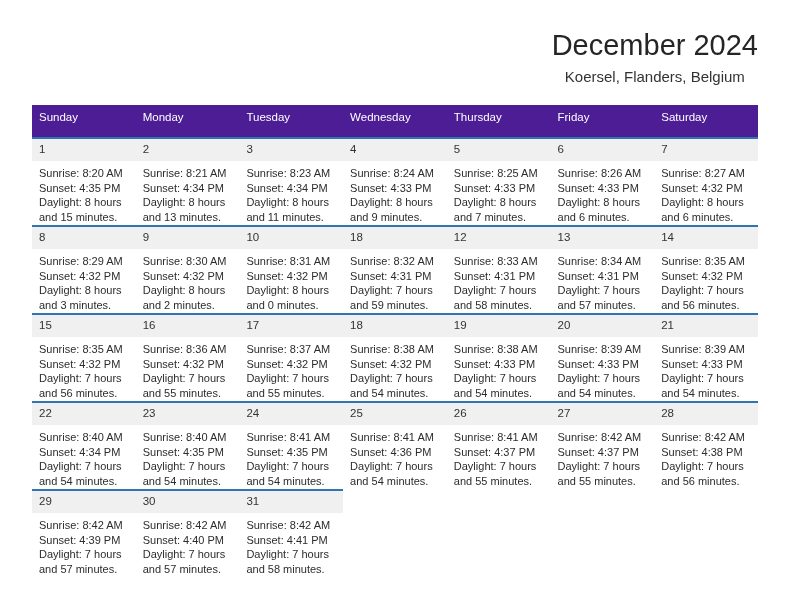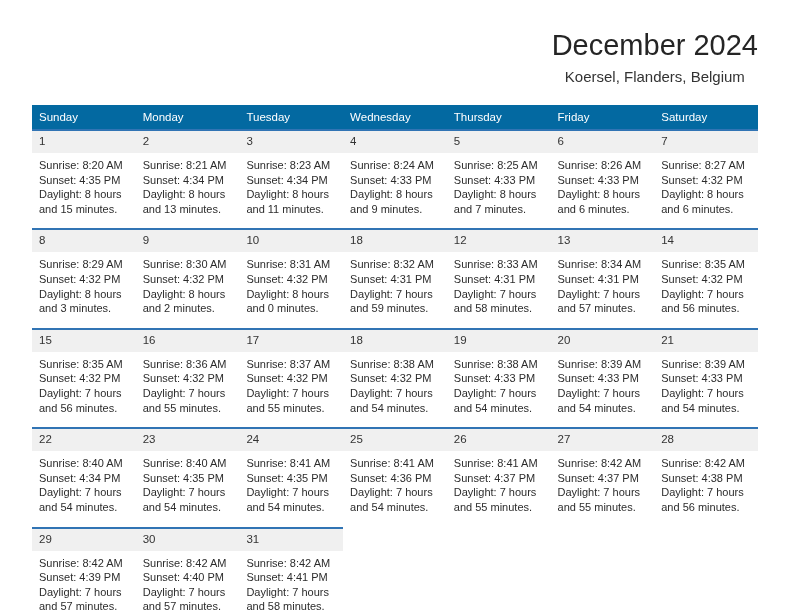--- a/index.html
+++ b/index.html
@@ -96,26 +96,26 @@
     width: 726px;
   }
   .cal-table {
     width: 726px;
     border-collapse: collapse;
     table-layout: fixed;
   }
   .cal-table col { width: 103.71px; }
 
   thead th {
-    background: #0369a1;
+    background: #4c1d95;
     color: #ffffff;
     font-size: 11.5px;
     font-weight: normal;
     text-align: left;
-    padding: 5px 0 6px 7px;
+    padding: 5px 0 14px 7px;
     height: 13px;
     border: none;
   }
 
   tbody tr { height: 88px; }
 
   tbody td {
     vertical-align: top;
     padding: 0;
     border: none;
@@ -131,21 +131,21 @@
 
   .daynum {
     background: #f0f0f0;
     font-size: 11.5px;
     color: #333333;
     padding: 4px 0 5px 7px;
     line-height: 13px;
   }
 
   .lines {
-    padding: 5px 6px 12px 7px;
+    padding: 5px 6px 0 7px;
     font-size: 11px;
     line-height: 14.6px;
     color: #2c2c2c;
   }
   .lines div { white-space: nowrap; }
 </style>
 </head>
 <body>
 
 <div class="page">

